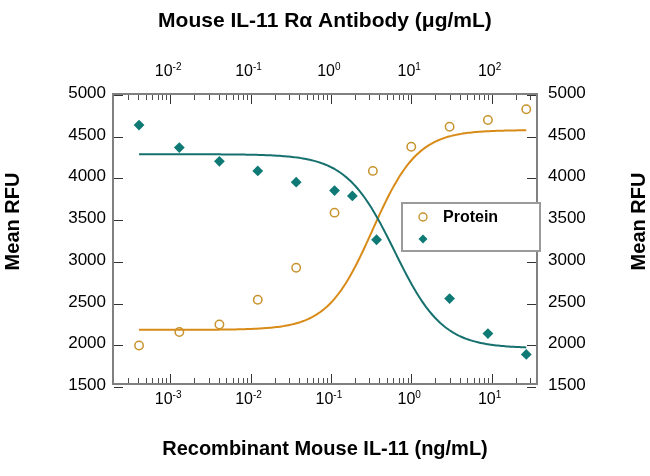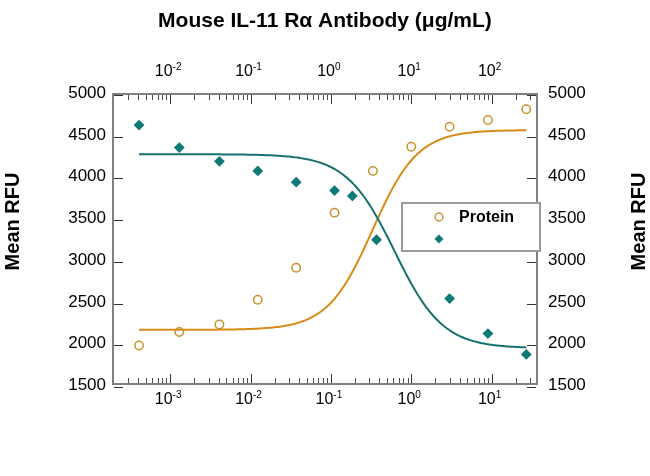--- a/index.html
+++ b/index.html
@@ -141,21 +141,21 @@
     top: 202px;
     width: 140px;
     height: 50px;
     background: #ffffff;
     border: 2px solid #9a9a9a;
     box-sizing: border-box;
     z-index: 5;
   }
   .legend-row {
     position: absolute;
-    left: 16px;
+    left: 0;
     width: 100%;
     height: 23px;
     display: flex;
     align-items: center;
   }
   .legend-row.r0 { top: 1px; }
   .legend-row.r1 { top: 23px; }
   .legend-sym {
     width: 40px;
     display: flex;
@@ -358,14 +358,15 @@
     </div>
     <div class="legend-row r1">
       <span class="legend-sym">
         <svg width="12" height="12" viewBox="0 0 12 12">
             <polygon points="6,1.5 10.5,6 6,10.5 1.5,6" fill="#0f7a75"></polygon>
           </svg>
       </span>
     </div>
   </div>
 
+  <div class="bottom-title">Recombinant Mouse IL-11 (ng/mL)</div>
 
 </div>
 
 </body></html>

